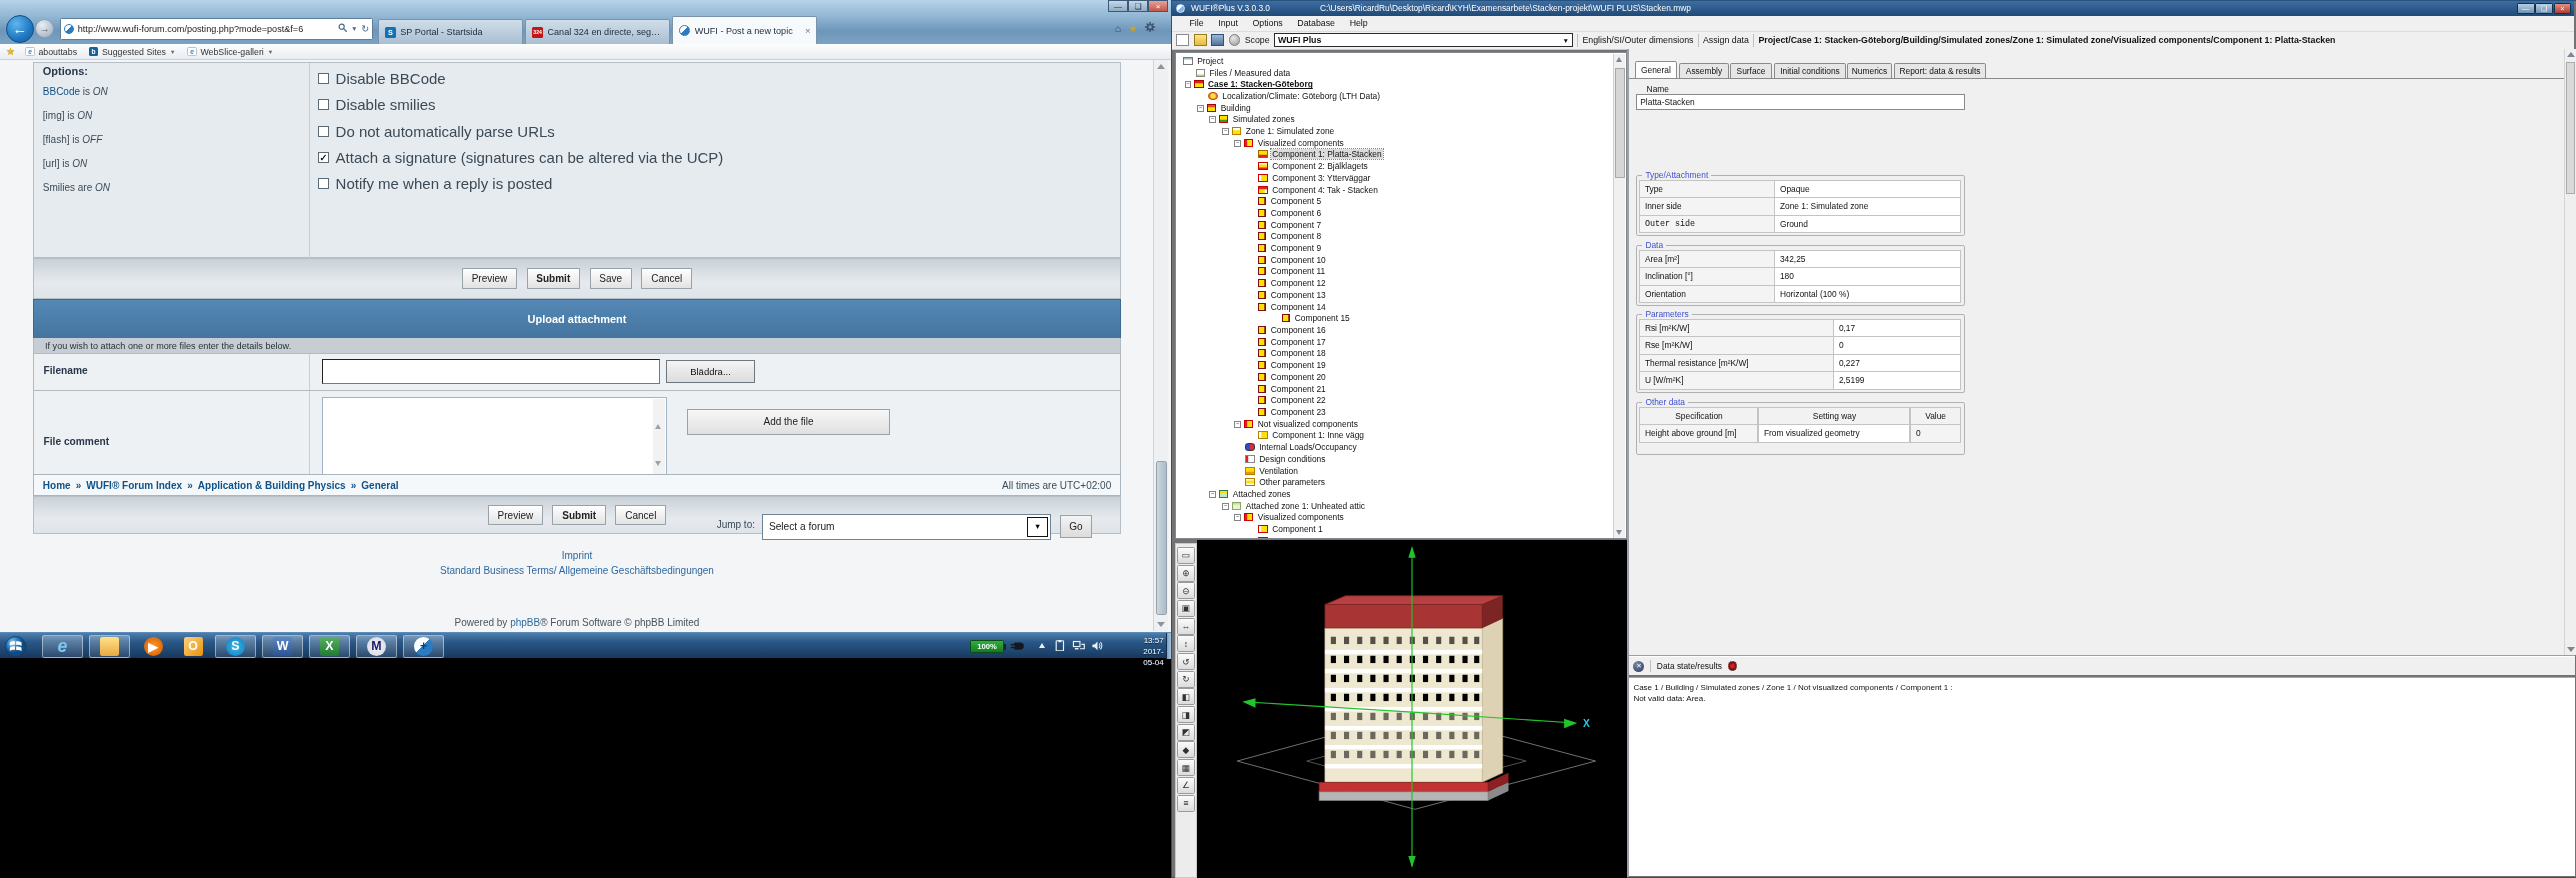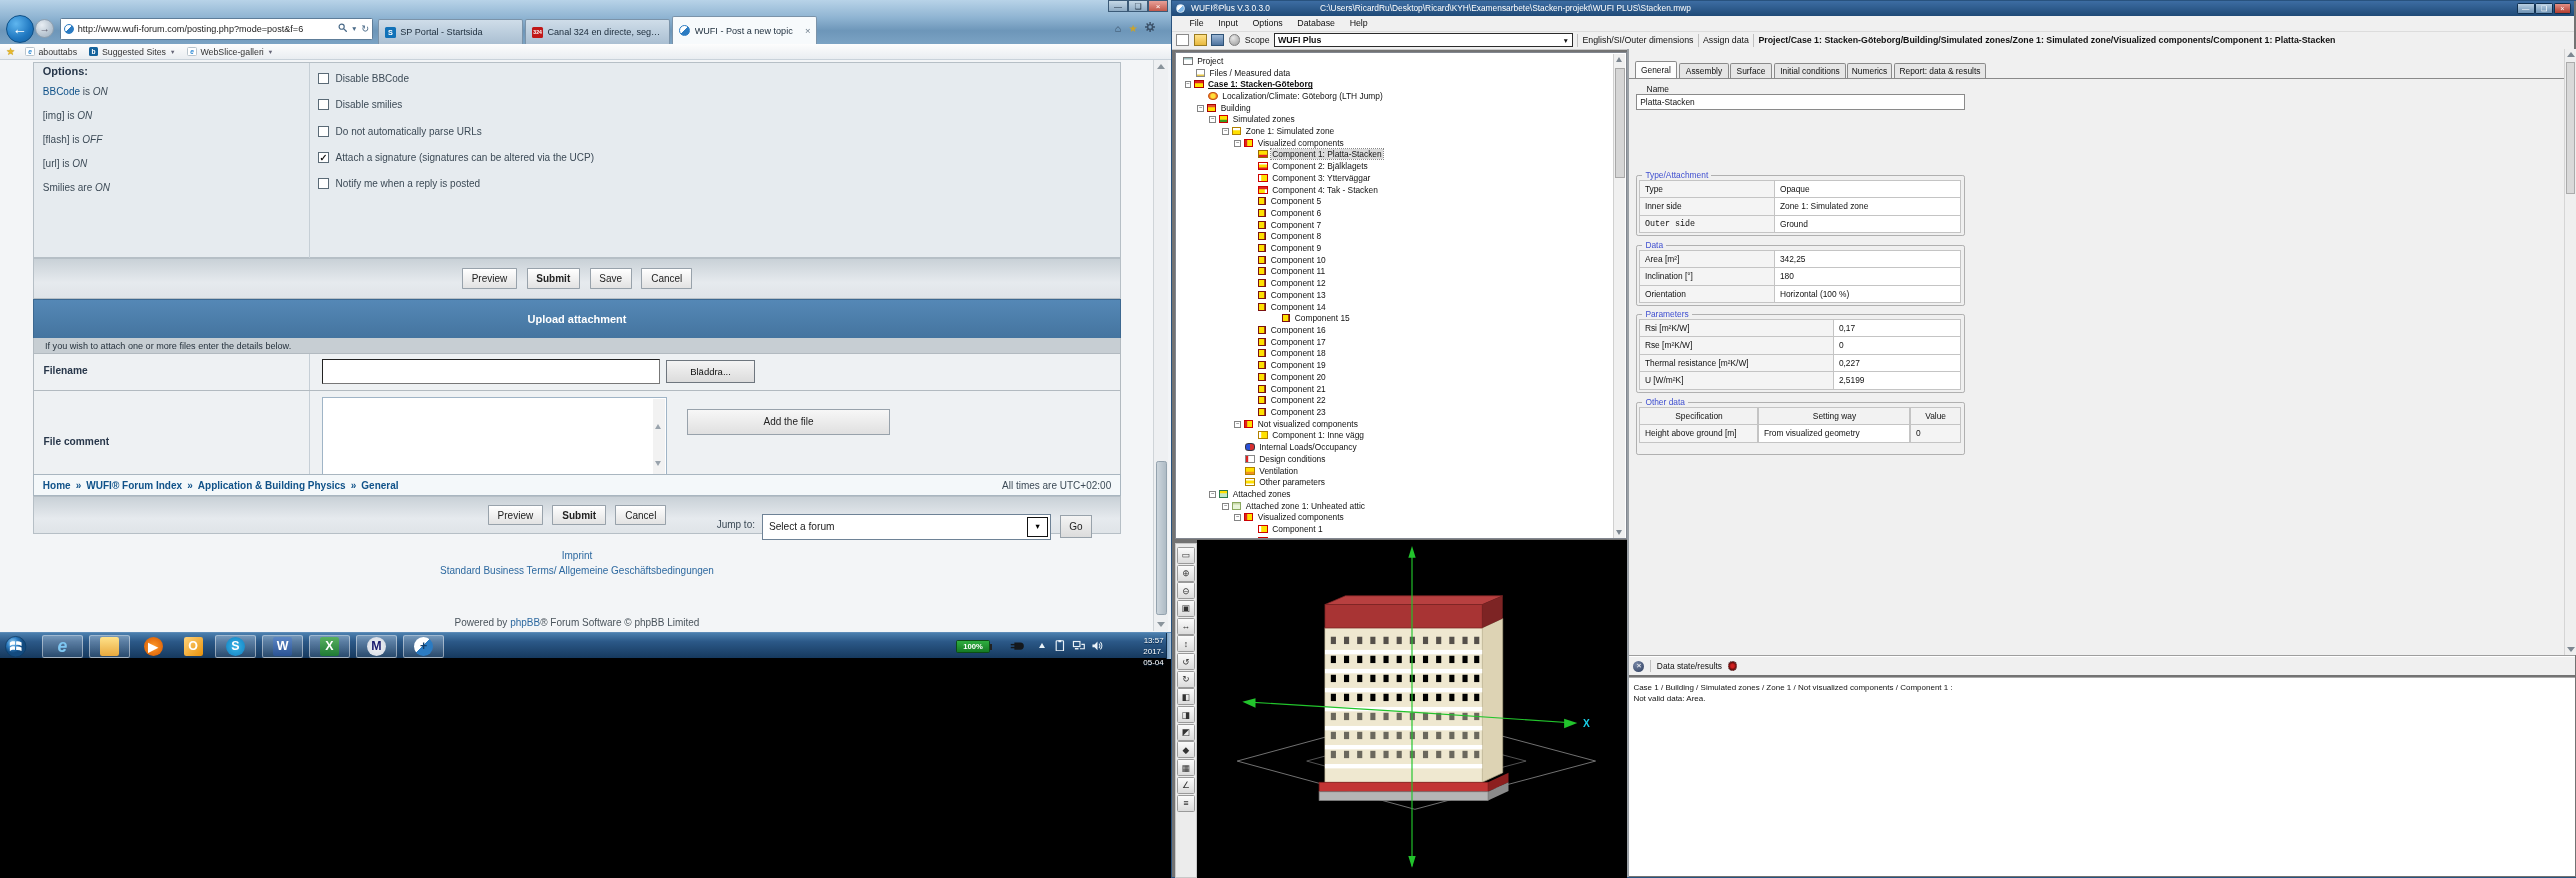--- a/index.html
+++ b/index.html
@@ -46,21 +46,21 @@
   #panel-options{position:absolute;left:33px;top:1.5px;width:1088px;height:196px;background:#e6ebef;border:0.7px solid #b6bfc6}
   #opt-left{position:absolute;left:8.8px;top:2.9px;width:258px;height:189px}
   #opt-title{font-size:11px;font-weight:bold;color:#28374a;margin-bottom:2.9px}
   .optline{font-size:10px;color:#3c4a56;line-height:24px;white-space:nowrap}
   .optline em{font-style:italic}
   .optline .link{color:#105289}
   #opt-div{position:absolute;left:275px;top:0;width:0.7px;height:196px;background:#c6cfd6}
   #opt-checks{position:absolute;left:284px;top:8.8px}
   .cbrow{position:absolute;left:0;display:flex;align-items:center;gap:6.6px;height:14.6px}
   .cb{width:11px;height:11px;background:#fff;border:0.7px solid #5a6a76;display:flex;align-items:center;justify-content:center;font-size:9.5px;font-weight:bold;color:#111}
-  .cbl{font-size:10px;color:#3c4a56;white-space:nowrap}
+  .cbl{font-size:15px;color:#3c4a56;white-space:nowrap}
 
   .btnbar{position:absolute;left:33px;width:1088px;background:linear-gradient(180deg,#c9d1d7,#e6eaee 60%,#dfe4e8);border:0.7px solid #b6bfc6;display:flex;align-items:center;justify-content:center;gap:9.5px}
   .fbtn{background:linear-gradient(180deg,#ffffff,#e2e2e2);border:0.7px solid #98a2ab;padding:3.7px 8.8px;font-size:10px;color:#222;border-radius:0.7px}
   .fbtn.primary{font-weight:bold}
 
   #upload-header{position:absolute;left:33px;top:239px;width:1088px;height:40px;background:linear-gradient(180deg,#5588b6,#44749f);color:#fff;font-weight:bold;font-size:11px;display:flex;align-items:center;justify-content:center;border:0.7px solid #3c6890}
   #upload-hint{position:absolute;left:33px;top:278px;width:1088px;height:16px;background:#c7ced3;border:0.7px solid #b2bac0;border-top:none;color:#25313c;font-size:9.1px;display:flex;align-items:center;padding-left:11px}
   .uprow{position:absolute;left:33px;width:1088px;background:#eef1f3;border:0.7px solid #b2bac0;border-top:none}
   .uplab{position:absolute;left:9.5px;font-size:10.2px;font-weight:bold;color:#28374a}
   .updiv{position:absolute;left:275px;top:0;width:0.7px;height:100%;background:#c6cfd6}
@@ -97,21 +97,21 @@
   #bthumb{position:absolute;left:1.5px;top:401px;width:11.7px;height:154px;background:linear-gradient(90deg,#cdd6dd,#aebbc5);border:0.7px solid #93a2ae;border-radius:2.2px}
 
   
   #taskbar{position:absolute;left:0;top:632px;width:1171px;height:26px;
     background:linear-gradient(180deg,#4b7fae 0%,#2c5included:#0 0,#2c5a8a 30%,#173d63 100%);background:linear-gradient(180deg,#4b7fae,#2b5887 35%,#16395e);border-top:0.7px solid #5d8cb8}
   #start-orb{position:absolute;left:4.4px;top:1.5px}
   .tico{position:absolute;top:1.5px;height:23px;display:flex;align-items:center;justify-content:center}
   .tico.framed{background:linear-gradient(180deg,rgba(255,255,255,.28),rgba(255,255,255,.08));border:0.7px solid rgba(255,255,255,.45);border-radius:2.2px}
   .appglyph{width:19px;height:19px;display:flex;align-items:center;justify-content:center;font-weight:bold;font-size:12.4px;border-radius:2.2px;color:#fff}
   #tray{position:absolute;right:0;top:0;height:26px}
-  #battery{position:absolute;right:181px;top:6.6px;width:34px;height:13px;background:linear-gradient(180deg,#2fae3f,#157a24);border:0.7px solid #0c4d16;border-radius:1.5px;color:#fff;font-size:7.7px;display:flex;align-items:center;justify-content:center;font-weight:bold}
+  #battery{position:absolute;right:167px;top:6.6px;width:34px;height:13px;background:linear-gradient(180deg,#2fae3f,#157a24);border:0.7px solid #0c4d16;border-radius:1.5px;color:#fff;font-size:7.7px;display:flex;align-items:center;justify-content:center;font-weight:bold}
   #battery:after{content:"";position:absolute;right:-2.9px;top:3.7px;width:2.2px;height:5.9px;background:#222}
   #plugico{position:absolute;right:146px;top:7.3px}
   #tray-up{position:absolute;right:126px;top:10.2px;width:0;height:0;border-left:3.7px solid transparent;border-right:3.7px solid transparent;border-bottom:5.1px solid #eaf2f8}
   .trayglyph{position:absolute;top:6.6px}
   #clock{position:absolute;right:7.3px;top:1.5px;text-align:right;color:#fff;font-size:8px;line-height:11px;text-shadow:0 0.7px 0.7px #00223f}
   #show-desktop{position:absolute;right:0;top:0;width:5.1px;height:26px;background:linear-gradient(90deg,#7ba2c4,#aac4dc);border-left:0.7px solid #0f2d4b}
 
   
   #wufi{position:absolute;left:1171px;top:0;width:1649px;height:878px;background:#737373;border:1.5px solid #28527e}
   #wtitle{position:absolute;left:0;top:0;width:1402px;height:14.6px;background:linear-gradient(180deg,#3d6da3,#1f4a77);color:#fff;font-size:8.4px;display:flex;align-items:center;gap:5.9px;padding-left:3.7px}
@@ -519,21 +519,21 @@
             <div class="ti files"></div>
             <div class="tlabel">Files / Measured data</div>
           </div>
           <div class="trow-item boldrow" style="top: 24px; left: 7.3px;">
             <div class="texp">−</div>
             <div class="ti case"></div>
             <div class="tlabel">Case 1: Stacken-Göteborg</div>
           </div>
           <div class="trow-item" style="top: 36px; left: 31px;">
             <div class="ti climate"></div>
-            <div class="tlabel">Localization/Climate: Göteborg (LTH Jump)</div>
+            <div class="tlabel">Localization/Climate: Göteborg (LTH Data)</div>
           </div>
           <div class="trow-item" style="top: 48px; left: 20px;">
             <div class="texp">−</div>
             <div class="ti building"></div>
             <div class="tlabel">Building</div>
           </div>
           <div class="trow-item" style="top: 59px; left: 32px;">
             <div class="texp">−</div>
             <div class="ti zones"></div>
             <div class="tlabel">Simulated zones</div>

